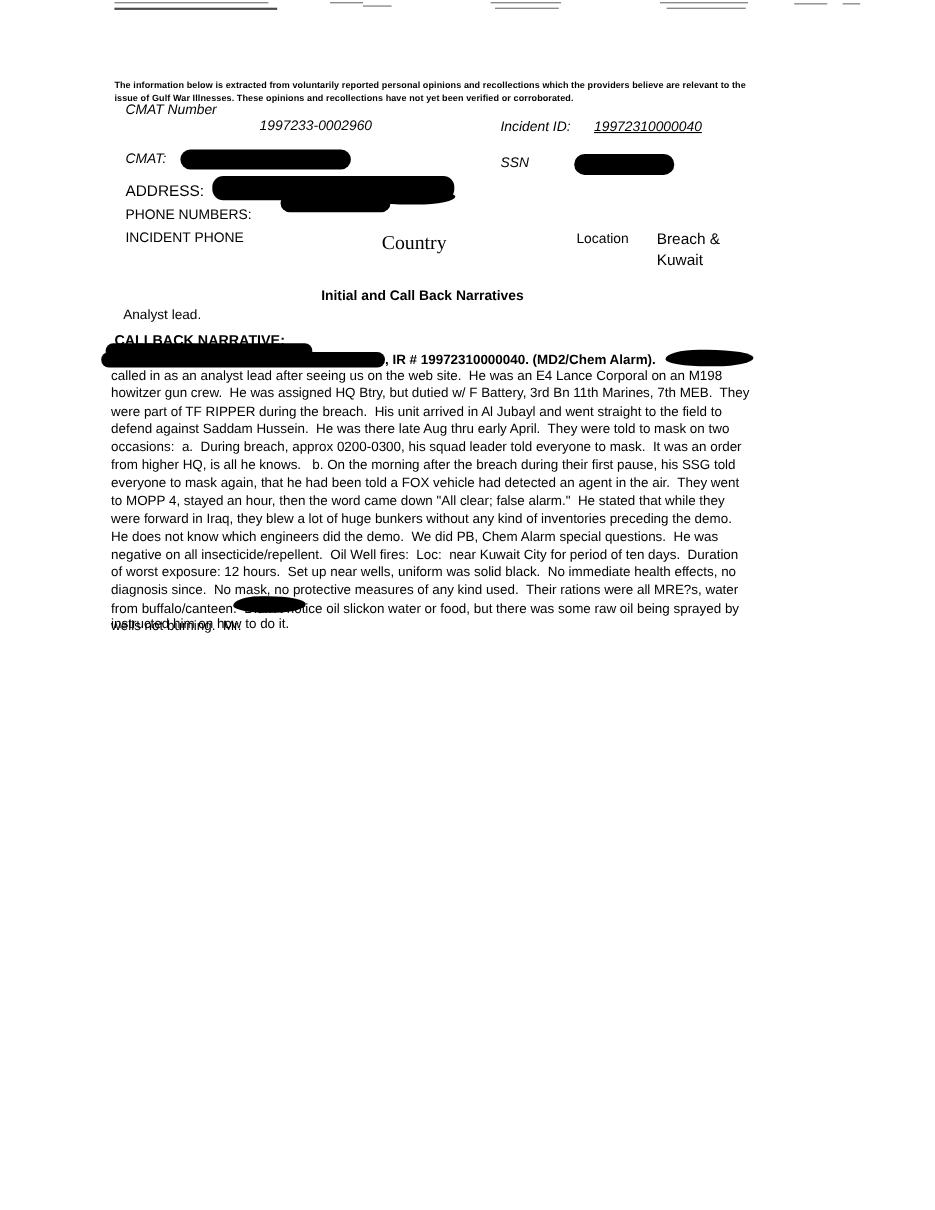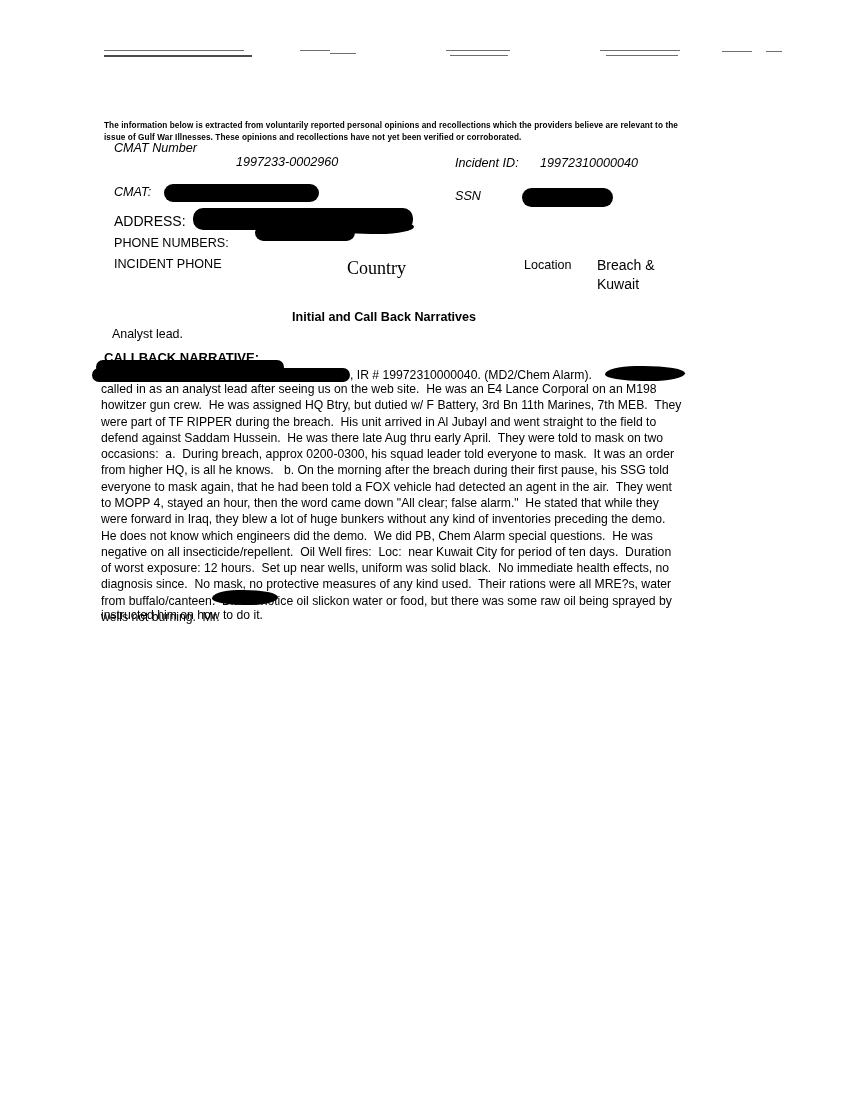--- a/index.html
+++ b/index.html
@@ -23,21 +23,20 @@
     opacity: .85;
   }
   .scan-artifact.thin { height: 1px; background: #555; }
   .scan-artifact.thin2 { height: 2px; background: #2b2b2b; }
 
   .page {
     position: absolute;
     left: 0; top: 0;
     width: 850px;
     height: 852px;
-    margin-top: 48px;
   }
 
   
   .disclaimer {
     position: absolute;
     left: 104px;
     top: 72px;
     width: 590px;
     font-size: 8.2px;
     font-weight: bold;
@@ -128,21 +127,21 @@
   <div class="scan-artifact thin" style="left:600px; top:2px; width:80px;"></div>
   <div class="scan-artifact thin" style="left:606px; top:7px; width:72px;"></div>
   <div class="scan-artifact thin" style="left:722px; top:3px; width:30px;"></div>
   <div class="scan-artifact thin" style="left:766px; top:3px; width:16px;"></div>
 
   <div class="disclaimer">The information below is extracted from voluntarily reported personal opinions and recollections which the providers believe are relevant to the issue of Gulf War Illnesses.  These opinions and recollections have not yet been verified or corroborated.</div>
 
   <div class="field-label italic" style="left:114px; top:93px;">CMAT  Number</div>
   <div class="field-value italic" style="left:236px; top:107px;font-style:italic;">1997233-0002960</div>
   <div class="field-label italic" style="left:455px; top:108px;">Incident ID:</div>
-  <div class="field-value italic" style="left:540px; top:108px;">19972310000040</div>
+  <div class="field-value italic" style="left:540px; top:108px;text-decoration:underline;">19972310000040</div>
 
   <div class="field-label italic" style="left:114px; top:137px;">CMAT:</div>
   <div class="redact soft" style="left:164px; top:136px; width:155px; height:18px;"></div>
   <div class="field-label italic" style="left:455px; top:141px;">SSN</div>
   <div class="redact soft" style="left:522px; top:140px; width:91px; height:19px;"></div>
 
   <div class="field-label" style="left:114px; top:165px; font-size:14px;">ADDRESS:</div>
   <div class="redact soft" style="left:193px; top:160px; width:220px; height:22px;"></div>
   <div class="redact soft" style="left:255px; top:176px; width:100px; height:17px;"></div>
   <div class="redact blob" style="left:332px; top:172px; width:82px; height:14px;"></div>
@@ -156,21 +155,21 @@
 
   <div class="section-title" style="left:292px; top:262px;">Initial and Call Back Narratives</div>
 
   <div class="analyst-lead">Analyst lead.</div>
 
   <div class="callback-head">CALLBACK NARRATIVE:</div>
 
   <div class="redact" style="left:96px; top:312px; width:188px; height:14px;"></div>
   <div class="redact" style="left:92px; top:320px; width:258px; height:14px;"></div>
 
-  <div class="inline-head" style="left:350px; top:320px;">, IR # 19972310000040.  (MD2/Chem Alarm).</div>
+  <div class="inline-head" style="left:350px; top:320px;font-weight:bold;">, IR # 19972310000040.  (MD2/Chem Alarm).</div>
   <div class="redact blob" style="left:605px; top:318px; width:80px; height:15px;"></div>
 
   <div class="body-text">called in as an analyst lead after seeing us on the web site.  He was an E4 Lance Corporal on an M198
 howitzer gun crew.  He was assigned HQ Btry, but dutied w/ F Battery, 3rd Bn 11th Marines, 7th MEB.  They
 were part of TF RIPPER during the breach.  His unit arrived in Al Jubayl and went straight to the field to
 defend against Saddam Hussein.  He was there late Aug thru early April.  They were told to mask on two
 occasions:  a.  During breach, approx 0200-0300, his squad leader told everyone to mask.  It was an order
 from higher HQ, is all he knows.   b. On the morning after the breach during their first pause, his SSG told
 everyone to mask again, that he had been told a FOX vehicle had detected an agent in the air.  They went
 to MOPP 4, stayed an hour, then the word came down "All clear; false alarm."  He stated that while they

